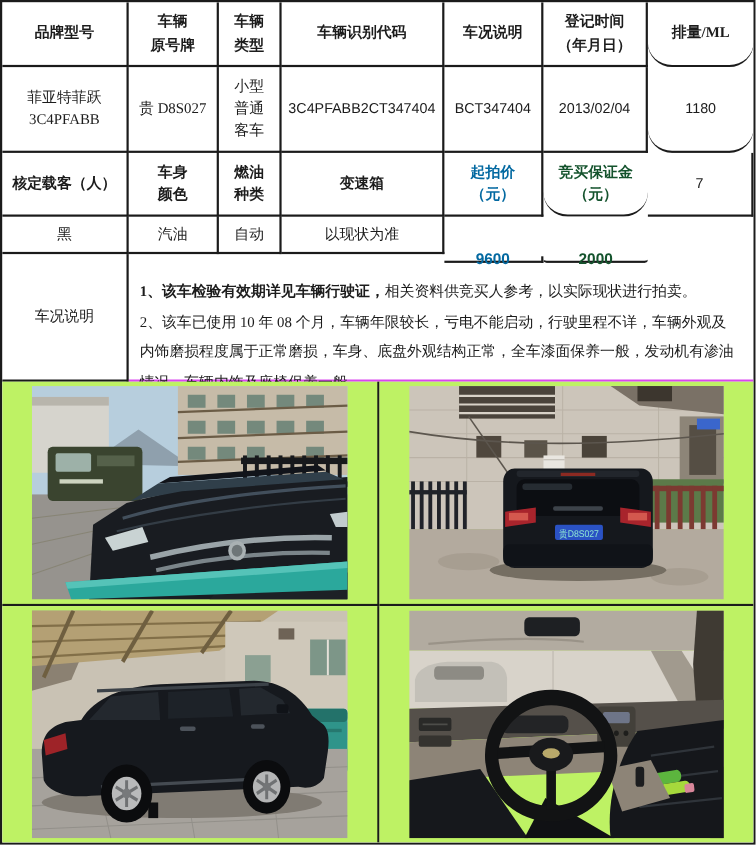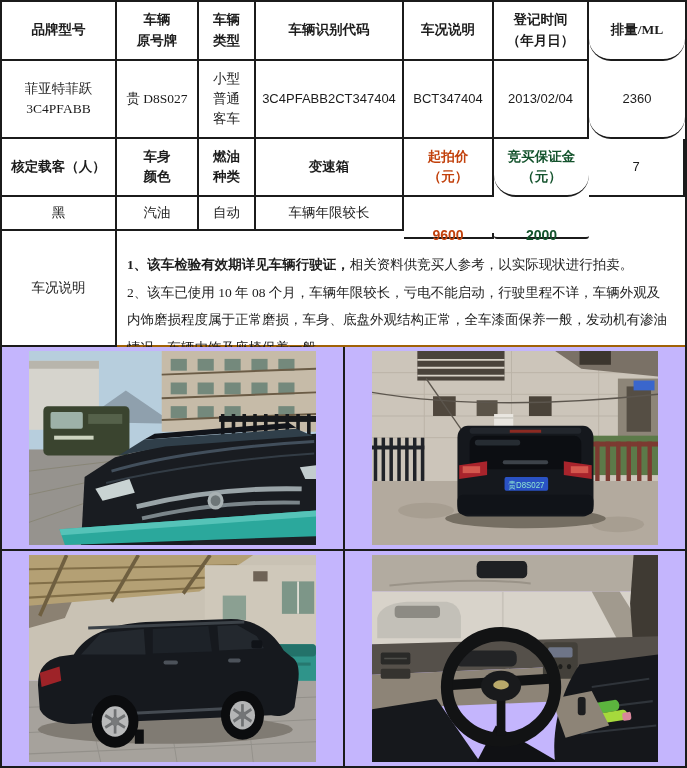--- a/index.html
+++ b/index.html
@@ -30,43 +30,43 @@
     justify-content: center;
     text-align: center;
     white-space: pre-line;
     font-size: 13.5px;
     line-height: 1.5;
     padding: 2px 2px;
   }
   .cell.lastcol { border-right: none; border-radius: 22px; }
   .hd { font-weight: bold; font-size: 13.5px; }
   .lat { font-family: "Liberation Sans", "DejaVu Sans", sans-serif; font-size: 13px; }
-  .t-red  { color: #c2410c; }
+  .t-red  { color: #0369a1; }
   .t-blue { color: #14532d; }
   .bignum { font-weight: bold; font-size: 14px; margin-top: 36px; }
   
   .notes-label { grid-column: 1; }
   .notes-body {
     grid-column: 2 / 8;
-    border-bottom: 2px solid #a16207;
+    border-bottom: 2px solid #d946ef;
     padding: 20px 12px 0 10px;
     font-size: 13.5px;
     line-height: 27.5px;
     text-align: left;
   }
   .notes-body b { font-weight: bold; }
   
   .photos {
     display: grid;
     grid-template-columns: 343px 340px;
     grid-template-rows: 204px 215px;
   }
   .ph {
     padding: 4px 27px;
-    background: #c4b5fd;
+    background: #bef264;
   }
   .ph.l { border-right: 2px solid #1b1b1b; }
   .ph.top { border-bottom: 2px solid #1b1b1b; }
   .ph svg { width: 100%; height: 100%; display: block; }
 </style>
 </head>
 <body>
 
 <div class="doc">
 
@@ -85,38 +85,38 @@
 
     <div class="cell">菲亚特菲跃
 3C4PFABB</div>
     <div class="cell">贵 D8S027</div>
     <div class="cell">小型
 普通
 客车</div>
     <div class="cell lat">3C4PFABB2CT347404</div>
     <div class="cell lat">BCT347404</div>
     <div class="cell lat">2013/02/04</div>
-    <div class="cell lat lastcol">2360</div>
+    <div class="cell lat lastcol">1180</div>
 
     <div class="cell hd">核定载客（人）</div>
     <div class="cell hd">车身
 颜色</div>
     <div class="cell hd">燃油
 种类</div>
     <div class="cell hd">变速箱</div>
     <div class="cell hd t-red">起拍价
 （元）</div>
     <div class="cell hd t-blue lastcol">竞买保证金
 （元）</div>
 
     <div class="cell lat">7</div>
     <div class="cell">黑</div>
     <div class="cell">汽油</div>
     <div class="cell">自动</div>
-    <div class="cell">车辆年限较长</div>
+    <div class="cell">以现状为准</div>
     <div class="cell lat bignum t-red">9600</div>
     <div class="cell lat bignum t-blue lastcol">2000</div>
 
     <div class="cell notes-label">车况说明</div>
     <div class="notes-body lastcol">
       <div><b>1、该车检验有效期详见车辆行驶证，</b><span>相关资料供竞买人参考，以实际现状进行拍卖。</span></div>
       <div><b></b><span>2、该车已使用 10 年 08 个月，车辆年限较长，亏电不能启动，行驶里程不详，车辆外观及内饰磨损程度属于正常磨损，车身、底盘外观结构正常，全车漆面保养一般，发动机有渗油情况，车辆内饰及座椅保养一般。</span></div>
     </div>
   </div>
 

